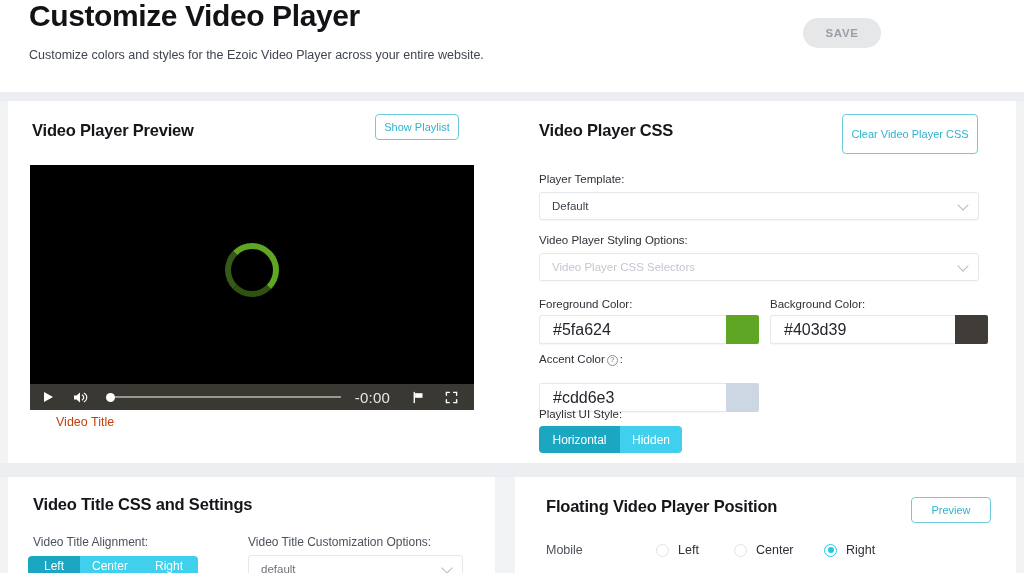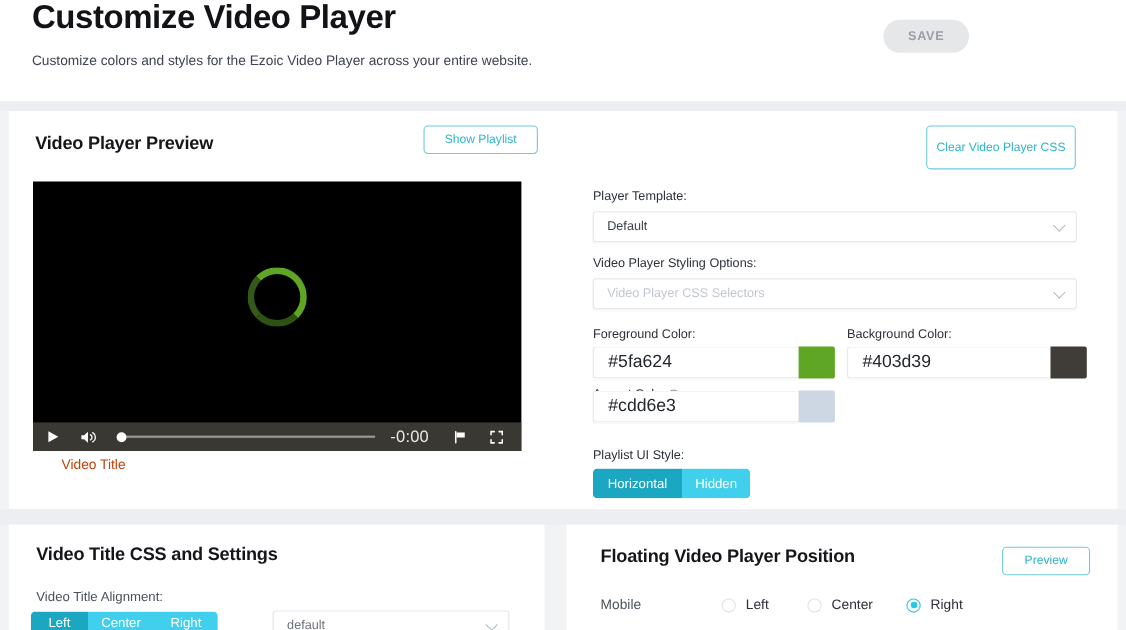--- a/index.html
+++ b/index.html
@@ -54,21 +54,21 @@
   .outline-btn {
     border: 1px solid #6ecadd; background: #ffffff;
     color: #2fb3cd; border-radius: 4px;
     font-size: 11px; font-family: "Liberation Sans", sans-serif;
     display: flex; align-items: center; justify-content: center;
     cursor: pointer; white-space: nowrap;
   }
 
   
   .preview-title { position: absolute; left: 24px; top: 20px; }
-  .show-playlist-btn { position: absolute; left: 377px; top: 13px; width: 104px; height: 26px; }
+  .show-playlist-btn { position: absolute; left: 367px; top: 13px; width: 84px; height: 26px; }
 
   .video-frame {
     position: absolute; left: 22px; top: 64px;
     width: 444px; height: 245px; background: #000000;
     overflow: hidden;
   }
   .spinner {
     position: absolute; left: 50%; top: 43%;
     transform: translate(-50%, -50%);
     width: 54px; height: 54px; border-radius: 50%;
@@ -247,20 +247,21 @@
                 <path d="M8.7 1.4h2.9v2.9"></path>
               <path d="M11.6 8.7v2.9H8.7"></path>
                 <path d="M4.3 11.6H1.4V8.7"></path>
             </g>
           </svg>
         </div>
       </div>
     </div>
     <div class="video-title-label">Video Title</div>
 
+    <div class="section-title css-title">Video Player CSS</div>
     <button class="outline-btn clear-css-btn">Clear Video Player CSS</button>
 
     <div class="field-label" style="left:531px; top:72px;">Player Template:</div>
     <div class="sel-box" style="left:531px; top:91px; width:440px; height:28px;">
       <span class="val">Default</span>
       <span class="chev"></span>
     </div>
 
     <div class="field-label" style="left:531px; top:133px;">Video Player Styling Options:</div>
     <div class="sel-box" style="left:531px; top:152px; width:440px; height:28px;">
@@ -278,39 +279,40 @@
 
     <div class="field-label" style="left:762px; top:197px;">Background Color:</div>
     <div class="color-row" style="left:762px; top:214px;">
       <div class="color-input" style="width:185px; height:29px;">
         <span>#403d39</span>
       </div>
       <div class="swatch" style="width:33px; height:29px; background:#403d39;"></div>
     </div>
 
     <div class="field-label" style="left:531px; top:252px;"><span>Accent Color</span><span class="help-ic">?</span><span>:</span></div>
-    <div class="color-row" style="left:531px; top:254px;align-items:flex-end;">
+    <div class="color-row" style="left:531px; top:282px;align-items:flex-end;">
       <div class="color-input" style="width:187px; height:29px;">
         <span>#cdd6e3</span>
       </div>
       <div class="swatch" style="width:33px; height:29px; background:#cdd6e3;"></div>
     </div>
 
     <div class="field-label" style="left:531px; top:307px;">Playlist UI Style:</div>
     <div class="toggle" style="left:531px; top:325px;">
       <div class="seg on" style="width:81px; height:27px;">Horizontal</div>
       <div class="seg off" style="width:62px; height:27px;">Hidden</div>
     </div>
   </div>
 
   <div class="band" style="top:463px;"></div>
 
   <div class="bottom-left">
     <div class="section-title bl-title">Video Title CSS and Settings</div>
     <div class="field-label" style="left:25px; top:58px; font-size:12px; color:#4c525c;">Video Title Alignment:</div>
+    <div class="field-label" style="left:240px; top:58px; font-size:12px; color:#4c525c;">Video Title Customization Options:</div>
     <div class="sel-box" style="left:240px; top:78px; width:215px; height:28px;">
       <span class="val" style="color:#6d727b;">default</span>
       <span class="chev"></span>
     </div>
   </div>
 
   <div class="toggle align-toggle">
     <div class="seg on" style="width:52px; height:20px;">Left</div>
     <div class="seg off" style="width:60px; height:20px;">Center</div>
     <div class="seg off" style="width:58px; height:20px;">Right</div>

